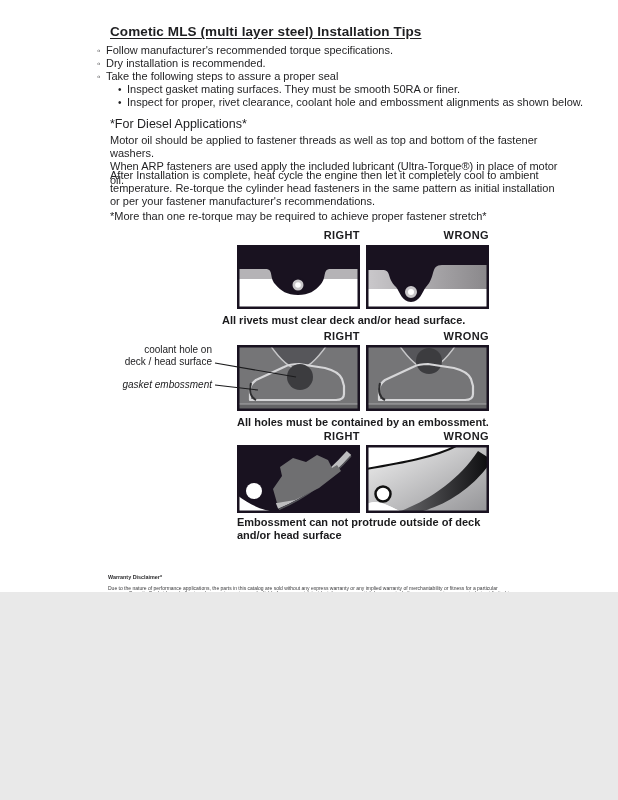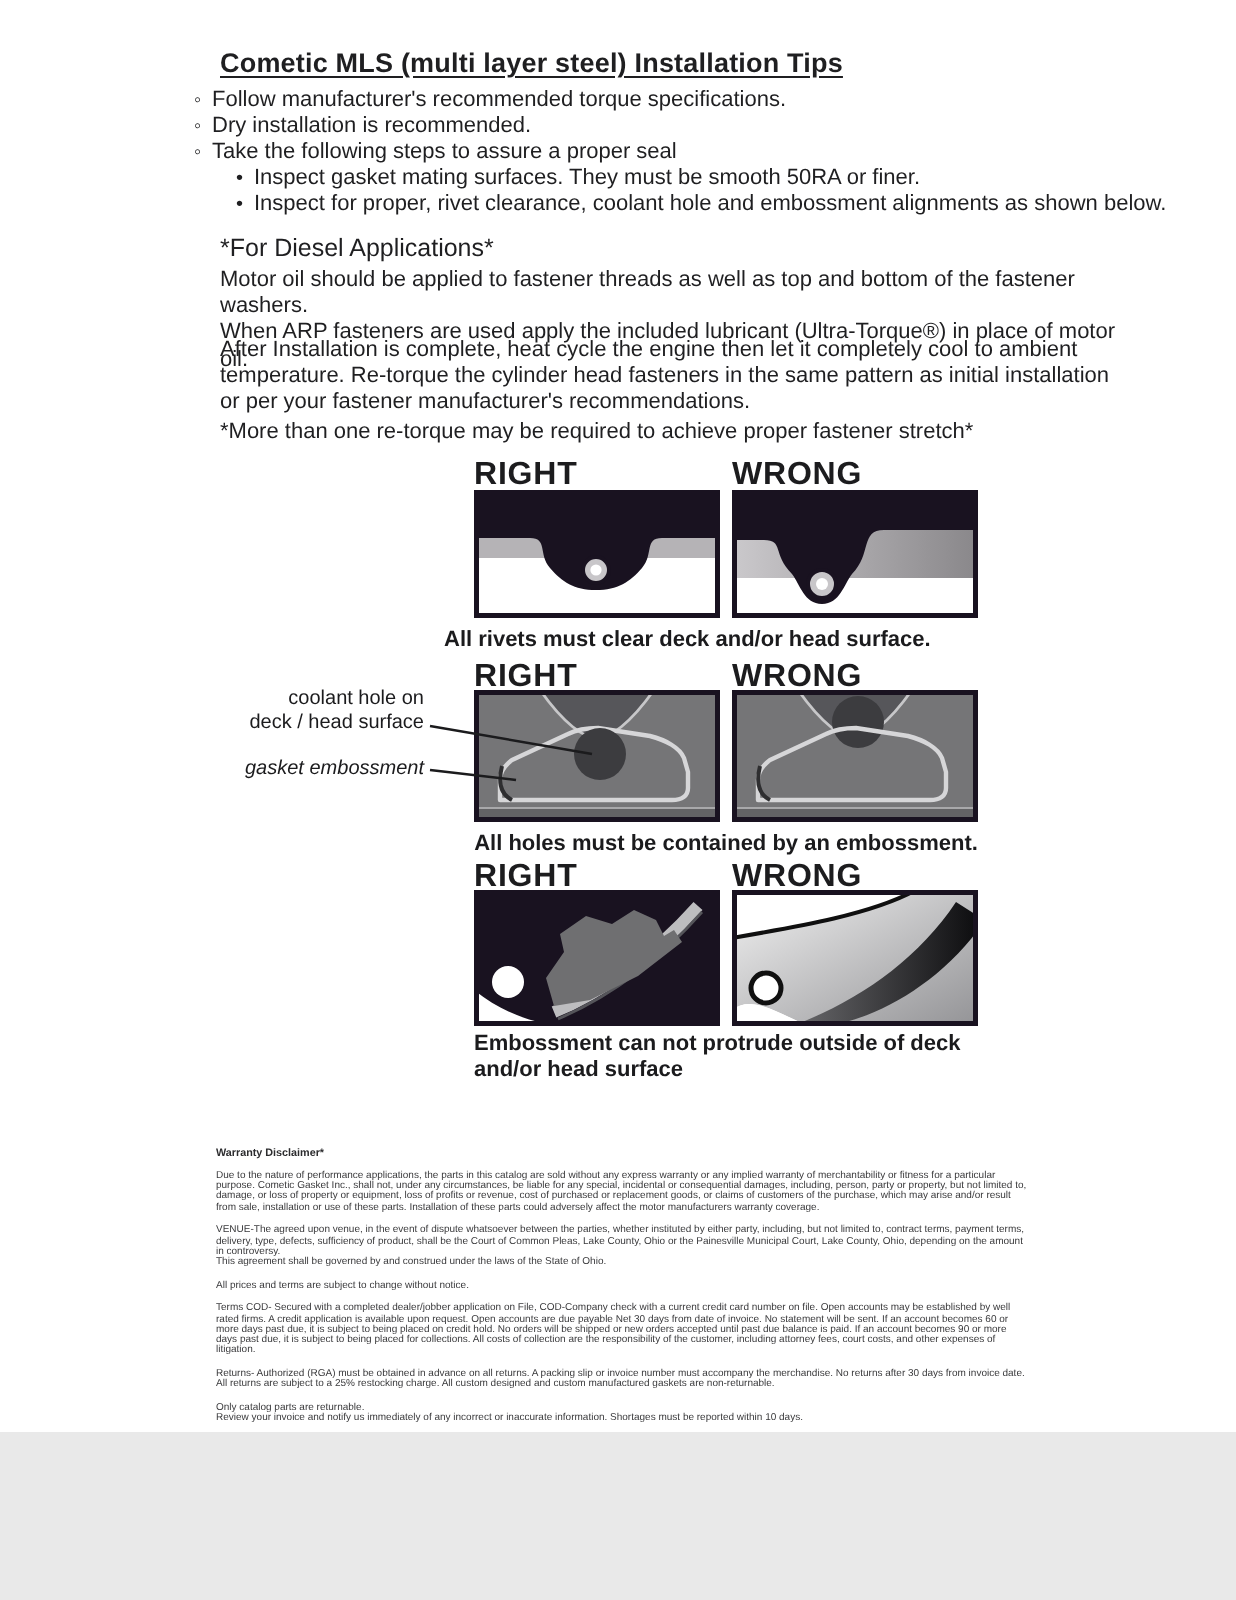--- a/index.html
+++ b/index.html
@@ -1,29 +1,29 @@
 <!DOCTYPE html>
 <html><head>
 <meta charset="utf-8">
 <style>
   html,body{margin:0;padding:0;background:#e9e9e9;}
-  .page{position:relative;width:618px;height:716px;background:#ffffff;margin:0 auto;
+  .page{position:relative;width:618px;height:592px;background:#ffffff;margin:0 auto;
         font-family:"Liberation Sans","DejaVu Sans",sans-serif;color:#1f1f21;overflow:hidden;}
   .abs{position:absolute;margin:0;}
   .title{left:110px;top:24px;font-size:13.5px;font-weight:700;letter-spacing:.1px;
          text-decoration:underline;text-underline-offset:2px;}
   .tips{left:97px;top:44px;width:450px;list-style:none;padding:0;font-size:11px;line-height:13px;}
   .tip{white-space:nowrap;}
   .tip .mk{display:inline-block;width:9px;font-size:10px;vertical-align:top;}
   .tip.sub{margin-left:21px;}
   .dh{left:110px;top:117px;font-size:12.5px;font-weight:400;}
   .para{left:110px;width:450px;font-size:11px;line-height:13.2px;white-space:pre-line;}
   .p1{top:134px;} .p2{top:169px;} .pnote{top:210px;}
   .figrow{left:237px;width:252px;display:flex;justify-content:space-between;}
-  .rw{width:123px;text-align:left;font-size:16px;font-weight:600;color:#1c1c1e;letter-spacing:.4px;}
+  .rw{width:123px;text-align:right;font-size:11px;font-weight:600;color:#1c1c1e;letter-spacing:.4px;}
   .lab1{top:229px;} .lab2{top:330px;} .lab3{top:430px;}
   .box1{top:245px;} .box2{top:345px;} .box3{top:445px;}
   .figrow svg{display:block;}
   .caption{font-size:11px;font-weight:700;color:#1b1b1d;}
   .c1{left:222px;top:314px;}
   .c2{left:227px;top:416px;width:272px;text-align:center;}
   .c3{left:237px;top:516px;white-space:pre-line;line-height:12.5px;}
   .ann{width:112px;left:100px;text-align:right;font-size:10px;line-height:11.5px;
        white-space:pre-line;color:#1b1b1d;}
   .ann1{top:344px;} .ann2{top:379px;font-style:italic;}

